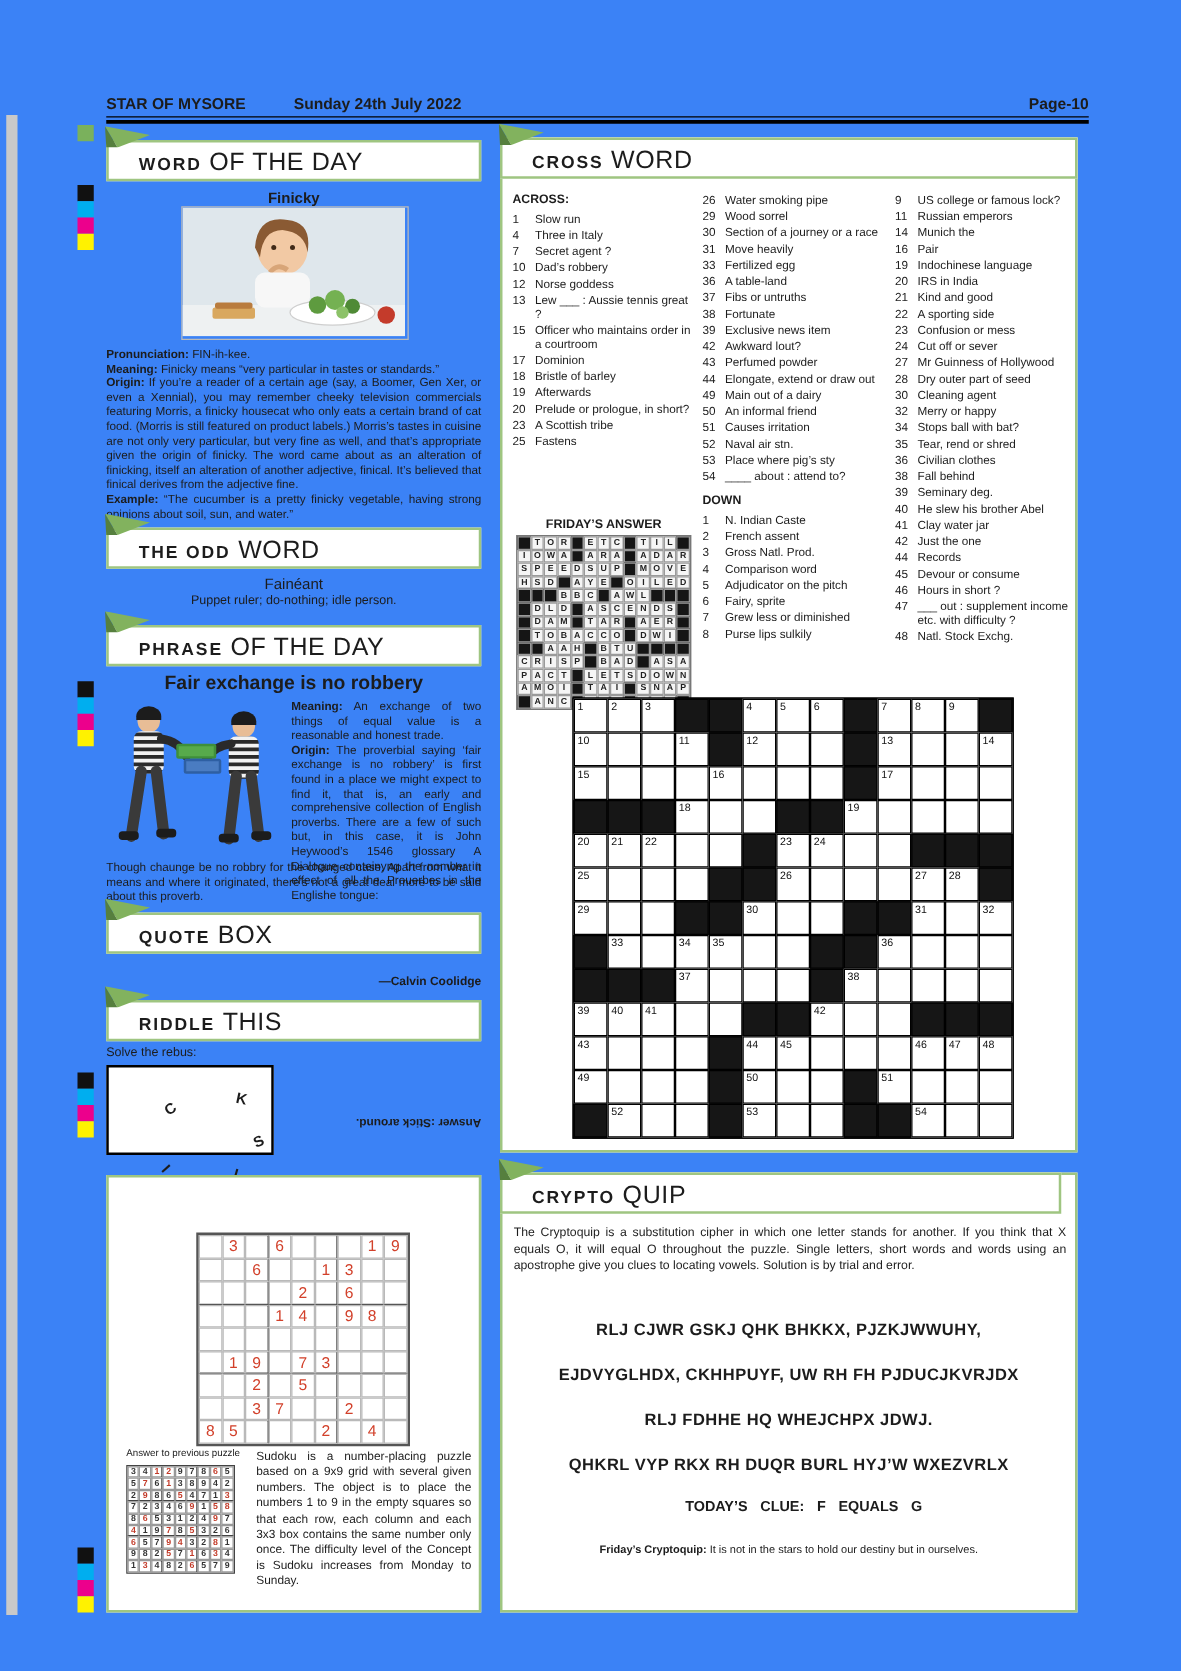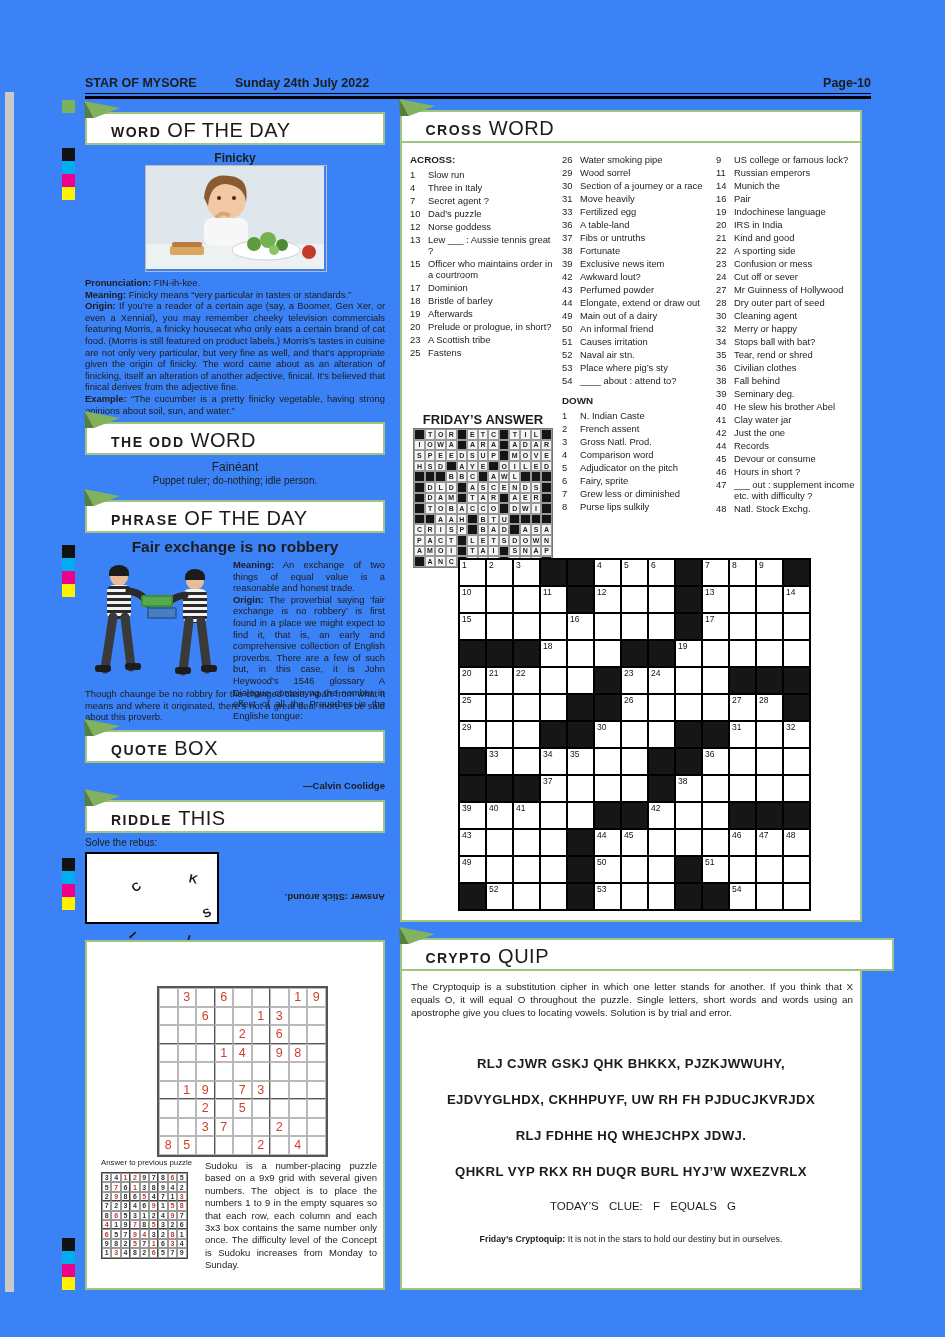--- a/index.html
+++ b/index.html
@@ -27,37 +27,37 @@
   #col-left{position:absolute;left:85px;top:110px;width:300px;height:1185px;}
   #col-right{position:absolute;left:400px;top:110px;width:462px;height:1185px;}
   .outer-green{position:absolute;box-sizing:border-box;border:2.5px solid #9fc581;background:#fff;}
   
   .clue-col{position:absolute;top:42px;font-size:9.4px;line-height:11px;}
   .clue-head{font-weight:bold;font-size:9.8px;margin:0 0 4px 0;}
   .clue{position:relative;padding-left:18px;margin-bottom:2px;}
   .clue .cn{position:absolute;left:0;}
   
   #fa-wrap{margin-top:56px;}
-  #fa-label{font-weight:bold;font-size:13px;text-align:center;margin-bottom:3px;}
+  #fa-label{font-weight:bold;font-size:10px;text-align:center;margin-bottom:3px;}
   #fa-grid{display:grid;grid-template-columns:repeat(13,10.6px);grid-auto-rows:10.6px;
            background:#8a8a8a;border:1px solid #777;width:fit-content;margin:0 auto;}
   #fa-grid .c{box-sizing:border-box;border:0.5px solid #9a9a9a;display:flex;align-items:center;justify-content:center;
               font-size:7px;font-weight:bold;color:#222;background:#f5f5f5;}
   #fa-grid .b{background:#151515;}
   
   #xw-grid{position:absolute;left:56px;top:446px;display:grid;grid-template-columns:repeat(13,27px);
            grid-auto-rows:27px;border:1.5px solid #000;width:fit-content;background:#000;}
   #xw-grid .c{box-sizing:border-box;border:1px solid #000;background:#fff;position:relative;}
   #xw-grid .b{background:#161616;}
   #xw-grid .n{position:absolute;top:0px;left:2px;font-size:8.5px;color:#111;}
   
   #cq-text{position:absolute;top:40px;left:9px;width:442px;}
   #cq-lines{position:absolute;top:116px;left:0;width:100%;text-align:center;}
   .cq-line{font-weight:800;font-size:13.2px;letter-spacing:.4px;margin-bottom:21px;}
-  #cq-clue{font-weight:400;font-size:11.5px;word-spacing:7px;margin-top:7px;padding-left:24px;}
+  #cq-clue{font-weight:700;font-size:11.5px;word-spacing:7px;margin-top:7px;padding-left:24px;}
   #cq-friday{font-size:8.8px;margin-top:22px;}
   #cq-friday b{font-size:8.8px;}
   
   #sud-grid{position:absolute;left:70px;top:44px;display:grid;grid-template-columns:repeat(9,18.5px);
             grid-auto-rows:18.5px;border:2px solid #555;width:fit-content;background:#fff;}
   #sud-grid .c{box-sizing:border-box;border:0.5px solid #b9b9b9;display:flex;align-items:center;justify-content:center;
                font-size:12.5px;color:#d2402a;}
   #ans-grid{position:absolute;left:14px;top:230px;display:grid;grid-template-columns:repeat(9,9.4px);
             grid-auto-rows:9.4px;border:1px solid #444;width:fit-content;background:#fff;}
   #ans-grid .c{box-sizing:border-box;border:0.5px solid #999;display:flex;align-items:center;justify-content:center;
@@ -412,21 +412,21 @@
         <span class="t-b">CROSS</span>
         <span class="t-l">WORD</span>
       </div>
 
       <div class="clue-col" id="clue-col-1" style="left:8px;width:146px">
         <div class="clue-head">ACROSS:</div>
         <div id="clues-a1">
             <div class="clue"><span class="cn">1</span><span>Slow run</span></div>
             <div class="clue"><span class="cn">4</span><span>Three in Italy</span></div>
             <div class="clue"><span class="cn">7</span><span>Secret agent ?</span></div>
-            <div class="clue"><span class="cn">10</span><span>Dad’s puzzle</span></div>
+            <div class="clue"><span class="cn">10</span><span>Dad’s robbery</span></div>
             <div class="clue"><span class="cn">12</span><span>Norse goddess</span></div>
             <div class="clue"><span class="cn">13</span><span>Lew ___ : Aussie tennis great ?</span></div>
             <div class="clue"><span class="cn">15</span><span>Officer who maintains order in a courtroom</span></div>
             <div class="clue"><span class="cn">17</span><span>Dominion</span></div>
             <div class="clue"><span class="cn">18</span><span>Bristle of barley</span></div>
             <div class="clue"><span class="cn">19</span><span>Afterwards</span></div>
             <div class="clue"><span class="cn">20</span><span>Prelude or prologue, in short?</span></div>
             <div class="clue"><span class="cn">23</span><span>A Scottish tribe</span></div>
             <div class="clue"><span class="cn">25</span><span>Fastens</span></div>
           </div>
@@ -947,21 +947,21 @@
           <div class="c b"></div>
           <div class="c">
             <span class="n">54</span>
           </div>
           <div class="c"></div>
           <div class="c"></div>
         </div>
     </div>
 
     <div class="outer-green" style="left:0;top:828px;width:462px;height:352px">
-      <div class="tbox" style="left:-2.5px;top:-2.5px;width:494px">
+      <div class="tbox" style="left:-2.5px;top:-2.5px;width:449px">
         <svg class="flag" width="36" height="17" viewBox="0 0 36 17">
           <polygon points="0,0 36,7 10,17" fill="#82b25e"></polygon>
             <polygon points="0,0 10,17 1,17" fill="#567f3e"></polygon>
           </svg>
         <span class="t-b">CRYPTO</span>
         <span class="t-l">QUIP</span>
       </div>
       <p class="just" id="cq-text" style="font-size:9.8px;line-height:13px">The Cryptoquip is a substitution cipher in which one letter stands for another.  If you think that X equals O, it will equal O throughout the puzzle.  Single letters, short words and words using an apostrophe give you clues to locating vowels. Solution is by trial and error.</p>
       <div id="cq-lines">
         <div class="cq-line">RLJ CJWR GSKJ QHK BHKKX, PJZKJWWUHY,</div>

